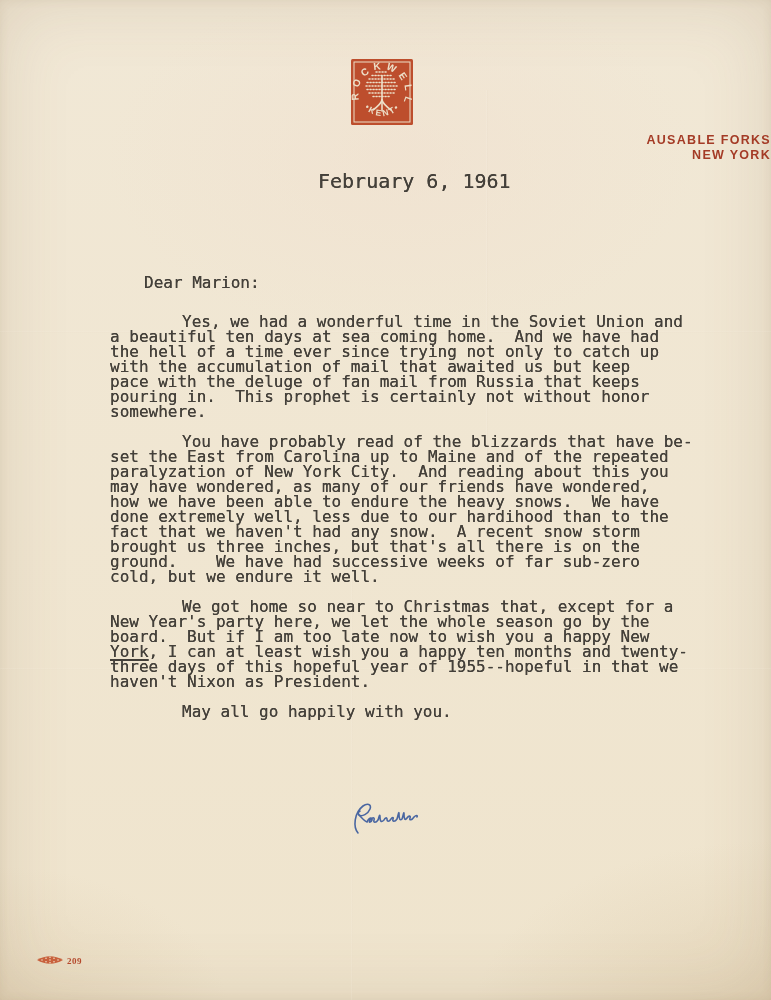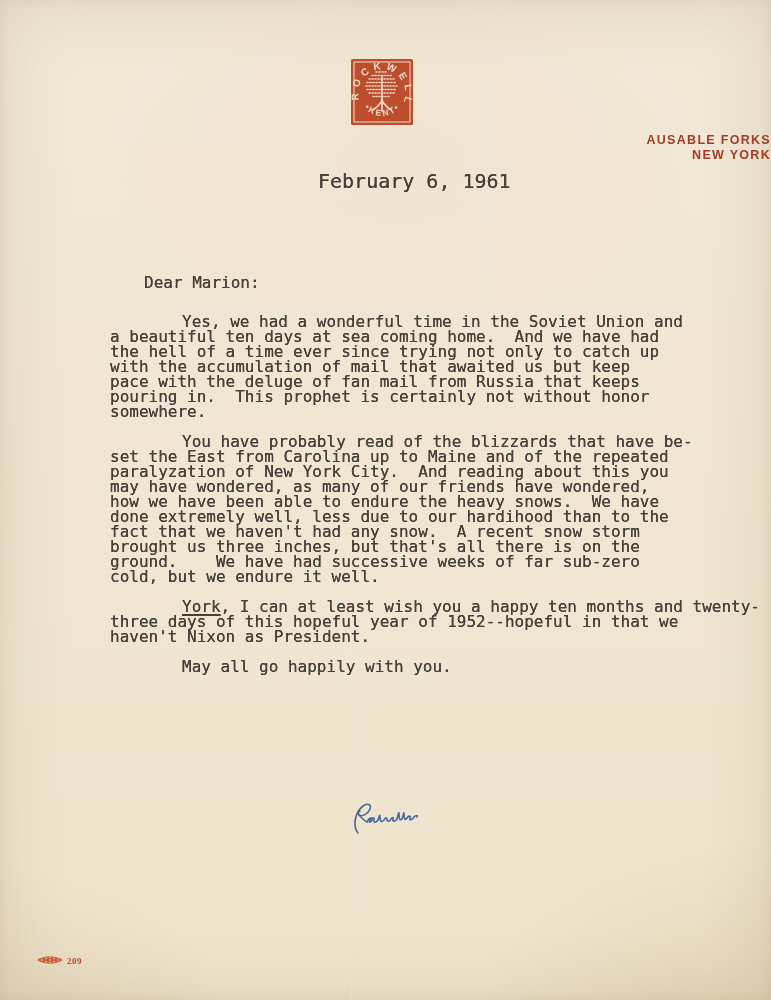--- a/index.html
+++ b/index.html
@@ -106,22 +106,25 @@
     <p class="para">You have probably read of the blizzards that have be-
 set the East from Carolina up to Maine and of the repeated
 paralyzation of New York City.  And reading about this you
 may have wondered, as many of our friends have wondered,
 how we have been able to endure the heavy snows.  We have
 done extremely well, less due to our hardihood than to the
 fact that we haven't had any snow.  A recent snow storm
 brought us three inches, but that's all there is on the
 ground.    We have had successive weeks of far sub-zero
 cold, but we endure it well.</p>
-    <p class="para"><span class="u">York</span><span>, I can at least wish you a happy ten months and twenty-
-three days of this hopeful year of 1952--hopeful in that we
+    <p class="para"><span>We got home so near to Christmas that, except for a
+New Year's party here, we let the whole season go by the
+board.  But if I am too late now to wish you a happy New
+</span><span class="u">York</span><span>, I can at least wish you a happy ten months and twenty-
+three days of this hopeful year of 1955--hopeful in that we
 haven't Nixon as President.</span></p>
     <p class="para">May all go happily with you.</p>
   </div>
 
   <svg class="signature" viewBox="0 0 85 34" xmlns="http://www.w3.org/2000/svg">
     <g stroke="#3c5c9e" stroke-width="1.6" fill="none" stroke-linecap="round" opacity=".92">
       <path d="M10 31 C5 25 6 11 15 4 C19 1 24 2 22 7 C20 12 14 15 11 13 C10 12 10 10 12 9"></path>
       <path d="M11 13 C14 16 16 19 19 20 C21 15 25 15 24 18 C23 21 20 21 22 18 C24 15 27 15 26 18 C25 21 28 21 30 18 C31 15 32 11 32 15 C32 19 33 21 36 18 C37 16 39 15 39 17 C39 20 41 20 43 17 C44 15 46 15 45 17 C44 20 47 20 49 17 C50 14 51 8 51 12 C51 17 52 19 54 17 C55 15 56 8 56 12 C56 17 57 19 59 16 C61 13 63 14 62 16 C61 19 64 18 66 15 C68 13 70 13 69 15"></path>
     </g>
   </svg>

